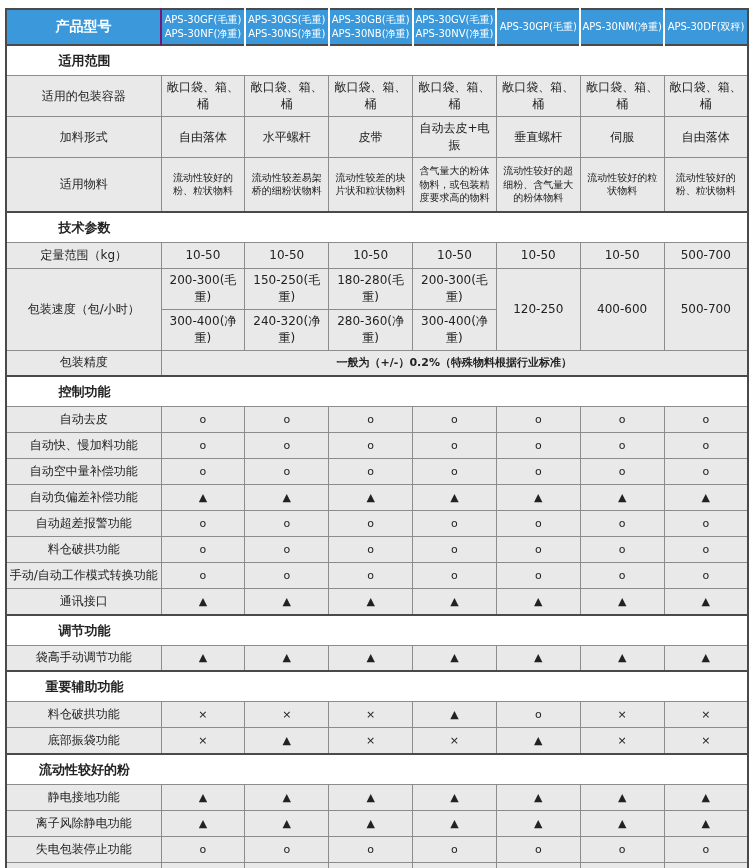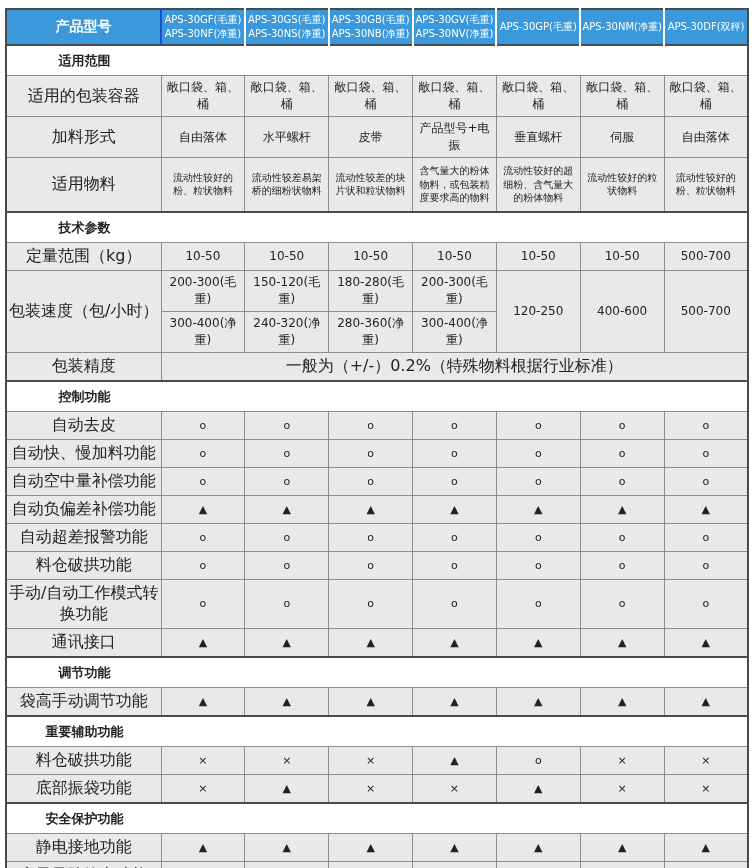--- a/index.html
+++ b/index.html
@@ -25,21 +25,21 @@
     table-layout:fixed;
     border:2px solid var(--frame-line);
   }
   th,td{overflow:hidden;}
   
   th.head-label{
     width:155px;
     background:var(--header-bg);
     color:var(--header-text);
     font-size:14px;font-weight:bold;
-    border-right:2px solid #1d4ed8;
+    border-right:2px solid #701a75;
     height:36px;
   }
   th.head-model{
     background:var(--header-bg);
     color:var(--header-text);
     font-size:10px;font-weight:normal;
     border-left:2px solid #fff;
     padding:2px 0;
     line-height:1.45;
     text-align:center;
@@ -61,29 +61,29 @@
   
   td.row-label, td.data-cell, td.span-cell{
     background:var(--cell-bg);
     border:1px solid var(--grid-line);
     text-align:center;
     vertical-align:middle;
     font-size:12px;
     padding:3px 2px;
     height:26px;
   }
-  td.row-label{font-size:16px;letter-spacing:0;margin-left:21px;}
+  td.row-label{font-size:12px;letter-spacing:0;margin-left:21px;}
   td.data-cell.small{
     font-size:10px;
     line-height:1.35;
     padding:2px 3px;
   }
   tr.tall td{height:54px;}
   tr.speed-row td.data-cell, tr.speed-sub td.data-cell{height:25px;}
-  td.span-cell{font-size:16px;}
+  td.span-cell{font-size:11px;font-weight:bold;}
   td.sym{font-size:11px;}
 </style>
 </head>
 <body>
 
 <div class="page">
   <table id="spec-table">
       <thead>
         <tr class="head-row">
           <th class="head-label">产品型号</th>
@@ -128,21 +128,21 @@
           <td class="data-cell">敞口袋、箱、桶</td>
           <td class="data-cell">敞口袋、箱、桶</td>
           <td class="data-cell">敞口袋、箱、桶</td>
           <td class="data-cell">敞口袋、箱、桶</td>
         </tr>
         <tr class="data-row">
           <td class="row-label">加料形式</td>
           <td class="data-cell">自由落体</td>
           <td class="data-cell">水平螺杆</td>
           <td class="data-cell">皮带</td>
-          <td class="data-cell">产品型号+电振</td>
+          <td class="data-cell">自动去皮+电振</td>
           <td class="data-cell">垂直螺杆</td>
           <td class="data-cell">伺服</td>
           <td class="data-cell">自由落体</td>
         </tr>
         <tr class="data-row tall">
           <td class="row-label">适用物料</td>
           <td class="data-cell small">流动性较好的粉、粒状物料</td>
           <td class="data-cell small">流动性较差易架桥的细粉状物料</td>
           <td class="data-cell small">流动性较差的块片状和粒状物料</td>
           <td class="data-cell small">含气量大的粉体物料，或包装精度要求高的物料</td>
@@ -161,21 +161,21 @@
           <td class="data-cell">10-50</td>
           <td class="data-cell">10-50</td>
           <td class="data-cell">10-50</td>
           <td class="data-cell">10-50</td>
           <td class="data-cell">10-50</td>
           <td class="data-cell">500-700</td>
         </tr>
         <tr class="data-row speed-row">
           <td class="row-label" rowspan="2">包装速度（包/小时）</td>
           <td class="data-cell">200-300(毛重)</td>
-          <td class="data-cell">150-120(毛重)</td>
+          <td class="data-cell">150-250(毛重)</td>
           <td class="data-cell">180-280(毛重)</td>
           <td class="data-cell">200-300(毛重)</td>
           <td class="data-cell" rowspan="2">120-250</td>
           <td class="data-cell" rowspan="2">400-600</td>
           <td class="data-cell" rowspan="2">500-700</td>
         </tr>
         <tr class="data-row speed-sub">
           <td class="data-cell">300-400(净重)</td>
           <td class="data-cell">240-320(净重)</td>
           <td class="data-cell">280-360(净重)</td>
@@ -305,21 +305,21 @@
           <td class="data-cell sym">×</td>
           <td class="data-cell sym">▲</td>
           <td class="data-cell sym">×</td>
           <td class="data-cell sym">×</td>
           <td class="data-cell sym">▲</td>
           <td class="data-cell sym">×</td>
           <td class="data-cell sym">×</td>
         </tr>
         <tr class="section-row">
           <td class="section-cell" colspan="8">
-            <div class="section-title">安全保护功能</div>
+            <div class="section-title">流动性较好的粉</div>
           </td>
         </tr>
         <tr class="data-row">
           <td class="row-label">静电接地功能</td>
           <td class="data-cell sym">▲</td>
           <td class="data-cell sym">▲</td>
           <td class="data-cell sym">▲</td>
           <td class="data-cell sym">▲</td>
           <td class="data-cell sym">▲</td>
           <td class="data-cell sym">▲</td>

